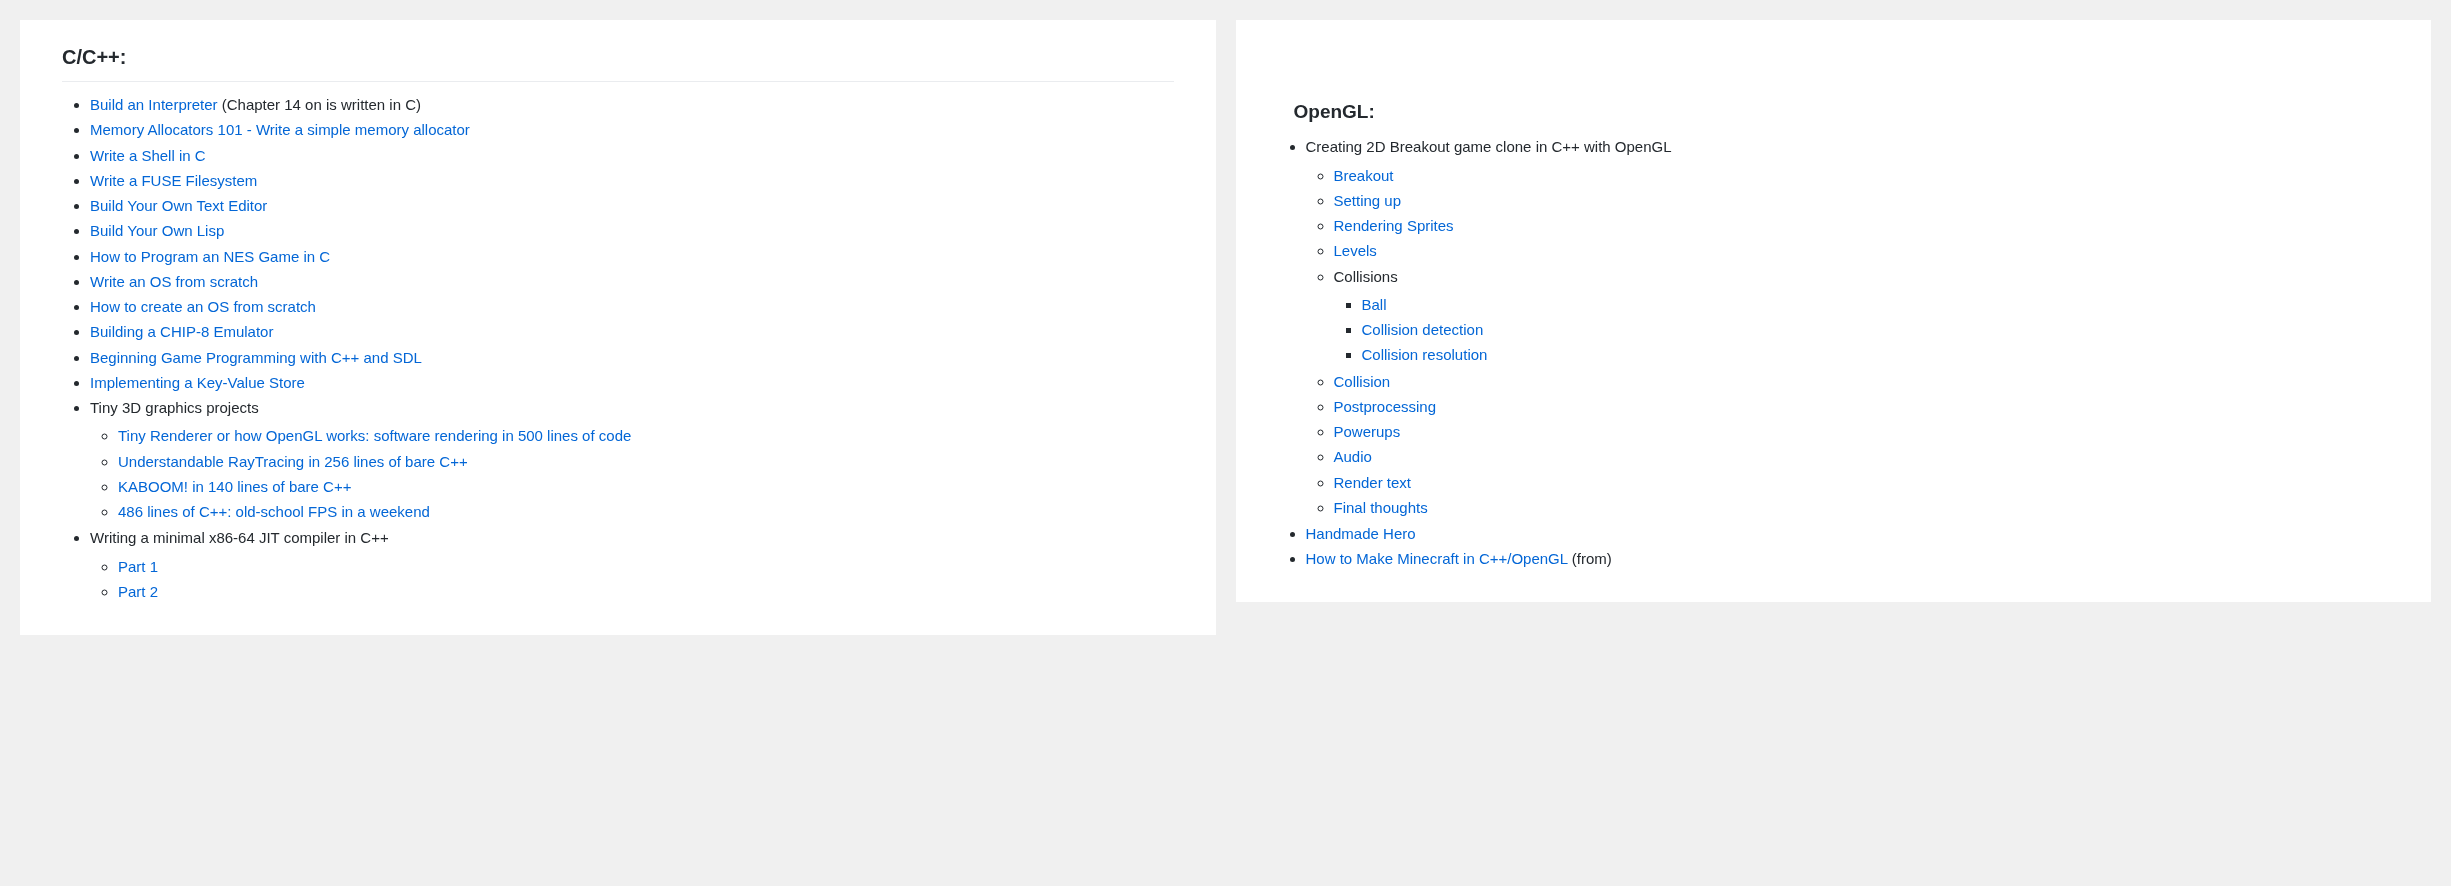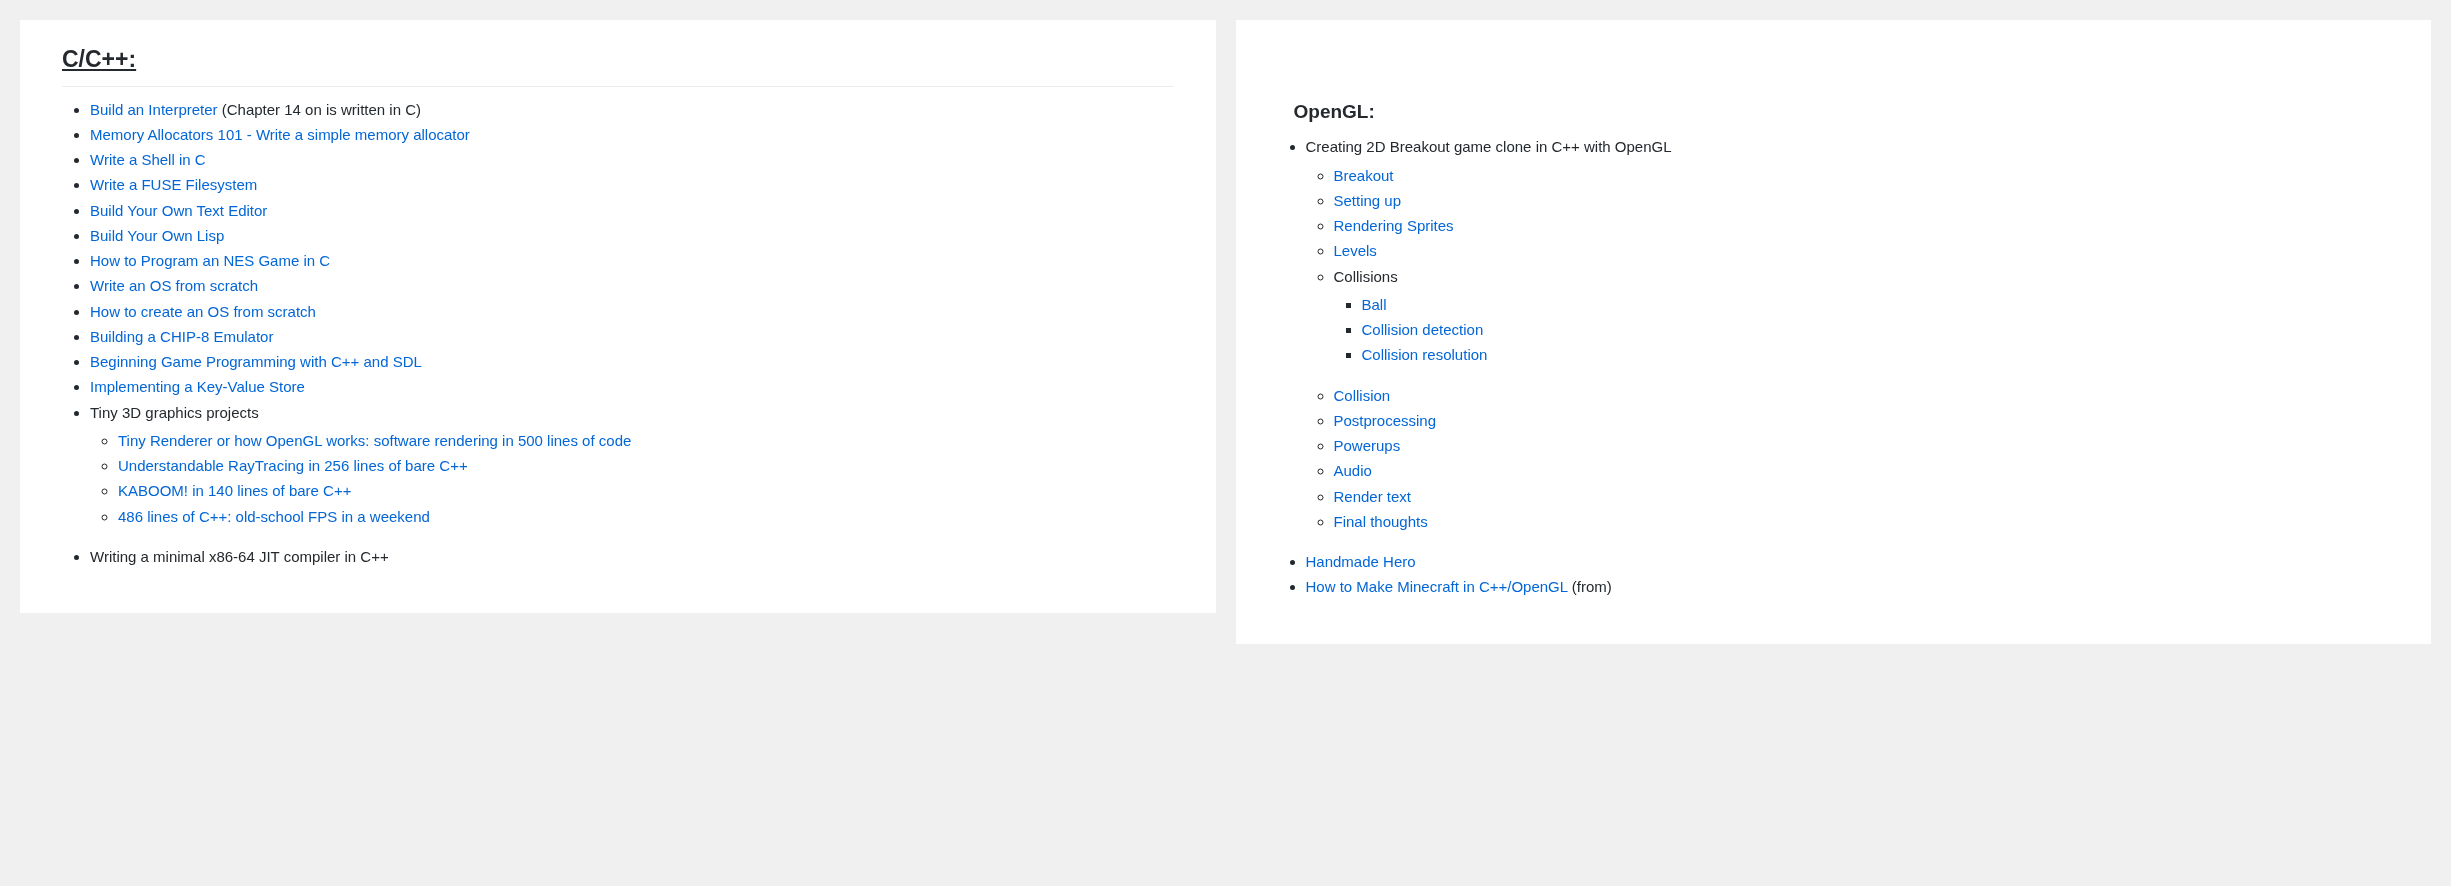--- a/index.html
+++ b/index.html
@@ -17,33 +17,32 @@
     gap: 20px;
     align-items: flex-start;
   }
   .card {
     background: #fff;
     flex: 1 1 0;
     padding: 22px 42px 30px 42px;
     min-width: 0;
   }
   h2.section-title {
-    font-size: 23px;
+    font-size: 20px;
     font-weight: 600;
     margin: 0 0 10px 0;
     padding-bottom: 8px;
     border-bottom: 1px solid #eaecef;
-    text-decoration: underline;
   }
   h3.section-title {
     font-size: 19px;
     font-weight: 600;
     margin: 55px 0 8px 16px;
   }
-  ul { margin: 4px 0 14px 0; padding-left: 28px; }
+  ul { margin: 4px 0 0 0; padding-left: 28px; }
   ul.top { list-style-type: disc; }
   ul.circ { list-style-type: circle; }
   ul.sq { list-style-type: square; }
   li { margin: 0; padding: 1px 0; }
   a.link { color: #0366d6; text-decoration: none; }
   .plain { color: #24292e; }
 </style>
 </head>
 <body>
 
@@ -63,21 +62,24 @@
         <li><a class="link" href="#">How to create an OS from scratch</a></li>
         <li><a class="link" href="#">Building a CHIP-8 Emulator</a></li>
         <li><a class="link" href="#">Beginning Game Programming with C++ and SDL</a></li>
         <li><a class="link" href="#">Implementing a Key-Value Store</a></li>
         <li><span class="plain">Tiny 3D graphics projects</span><ul class="circ">
             <li><a class="link" href="#">Tiny Renderer or how OpenGL works: software rendering in 500 lines of code</a></li>
             <li><a class="link" href="#">Understandable RayTracing in 256 lines of bare C++</a></li>
             <li><a class="link" href="#">KABOOM! in 140 lines of bare C++</a></li>
             <li><a class="link" href="#">486 lines of C++: old-school FPS in a weekend</a></li>
           </ul></li>
-        <li><span class="plain">Writing a minimal x86-64 JIT compiler in C++</span></li>
+        <li><span class="plain">Writing a minimal x86-64 JIT compiler in C++</span><ul class="circ">
+            <li><a class="link" href="#">Part 1</a></li>
+            <li><a class="link" href="#">Part 2</a></li>
+          </ul></li>
       </ul>
   </div>
 
   <div class="card">
     <h3 class="section-title">OpenGL:</h3>
     <ul class="top" id="right-list">
         <li><span class="plain">Creating 2D Breakout game clone in C++ with OpenGL</span><ul class="circ">
             <li><a class="link" href="#">Breakout</a></li>
             <li><a class="link" href="#">Setting up</a></li>
             <li><a class="link" href="#">Rendering Sprites</a></li>

